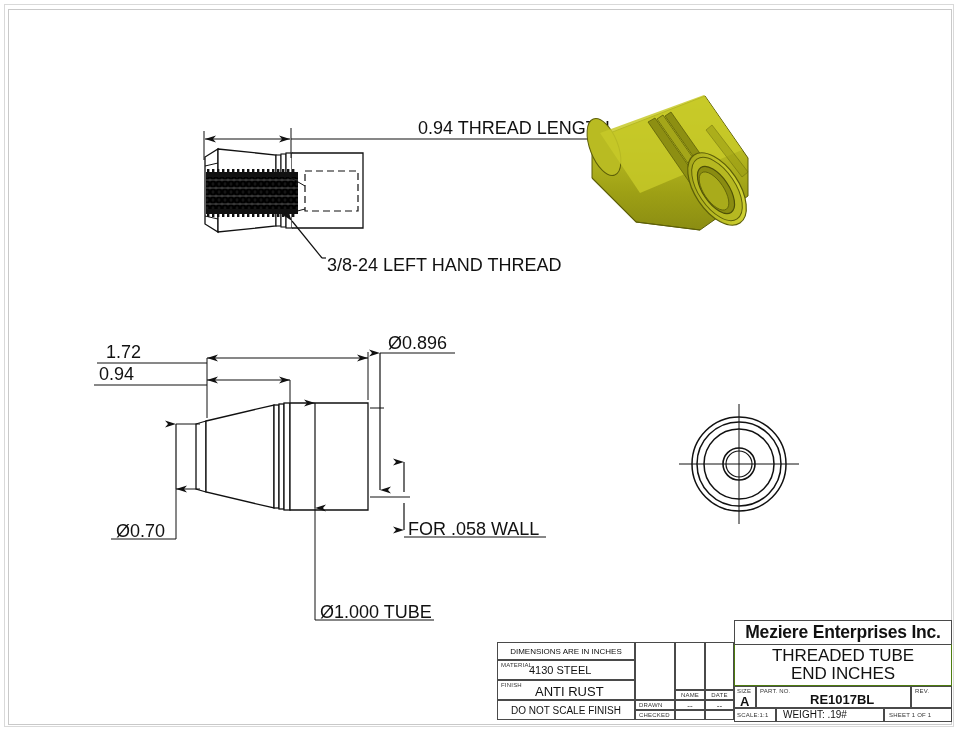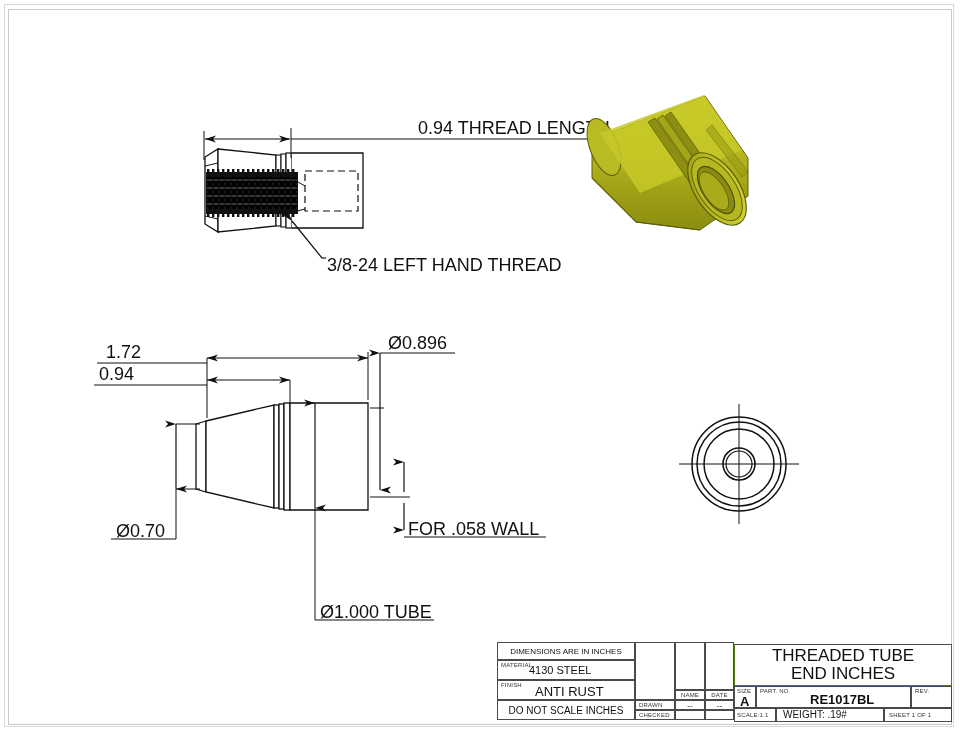--- a/index.html
+++ b/index.html
@@ -350,21 +350,21 @@
       <div class="tb-label" style="left:3px; top:1px;">MATERIAL</div>
       <div class="tb-value" style="left:31px; top:3px; font-size:11px;">4130 STEEL</div>
     </div>
 
     <div class="tb-cell" style="left:0; top:60px; width:138px; height:20px;">
       <div class="tb-label" style="left:3px; top:1px;">FINISH</div>
       <div class="tb-value" style="left:37px; top:3px; font-size:13px;">ANTI RUST</div>
     </div>
 
     <div class="tb-cell" style="left:0; top:80px; width:138px; height:20px;">
-      <div class="tb-value tb-center" style="left:0;top:0;width:136px;height:18px;font-size:10px;">DO  NOT  SCALE  INCHES</div>
+      <div class="tb-value tb-center" style="left:0;top:0;width:136px;height:18px;font-size:10px;">DO  NOT  SCALE  FINISH</div>
     </div>
 
     <div class="tb-cell" style="left:138px; top:22px; width:40px; height:58px;"></div>
     <div class="tb-cell" style="left:138px; top:80px; width:40px; height:10px;">
       <div class="tb-label" style="left:3px; top:1px;">DRAWN</div>
     </div>
     <div class="tb-cell" style="left:138px; top:90px; width:40px; height:10px;">
       <div class="tb-label" style="left:3px; top:1px;">CHECKED</div>
     </div>
 
@@ -383,20 +383,21 @@
     <div class="tb-cell" style="left:208px; top:70px; width:29px; height:10px;">
       <div class="tb-label tb-center" style="left:0;top:1px;width:27px;">DATE</div>
     </div>
     <div class="tb-cell" style="left:208px; top:80px; width:29px; height:10px;">
       <div class="tb-value tb-center" style="left:0;top:0px;width:27px;height:9px;font-size:8px;">--</div>
     </div>
     <div class="tb-cell" style="left:208px; top:90px; width:29px; height:10px;">
       <div class="tb-value tb-center" style="left:0;top:0px;width:27px;height:9px;font-size:8px;"></div>
     </div>
 
+    <div id="company">Meziere Enterprises Inc.</div>
 
     <div id="drawing-title">
       <div>THREADED TUBE</div>
       <div>END INCHES</div>
     </div>
 
     <div class="tb-cell" style="left:237px; top:66px; width:22px; height:22px;">
       <div class="tb-label" style="left:2px; top:1px;">SIZE</div>
       <div class="tb-value" style="left:5px; top:7px; font-size:13px; font-weight:bold;">A</div>
     </div>

